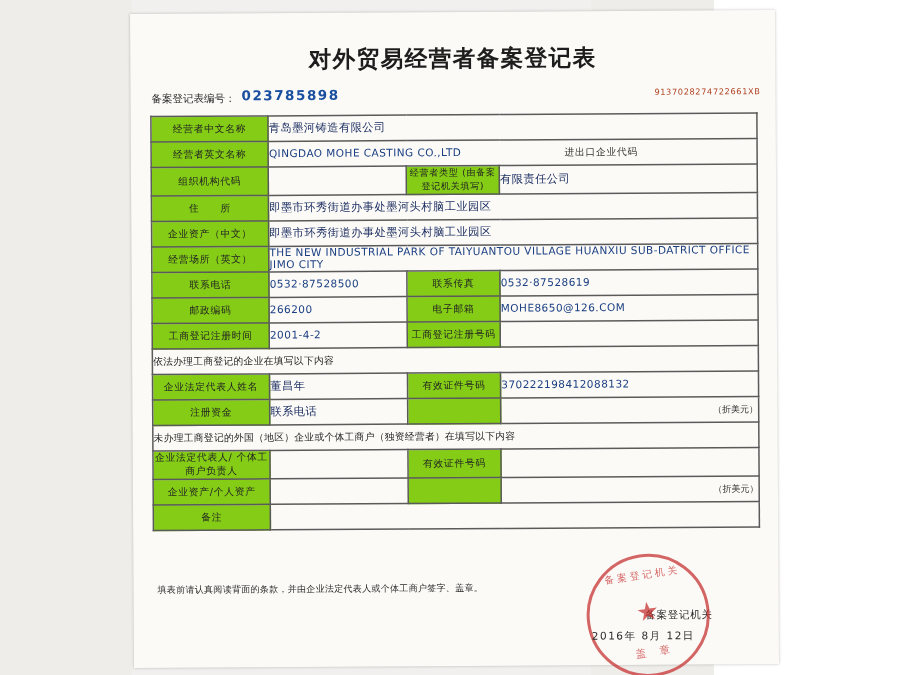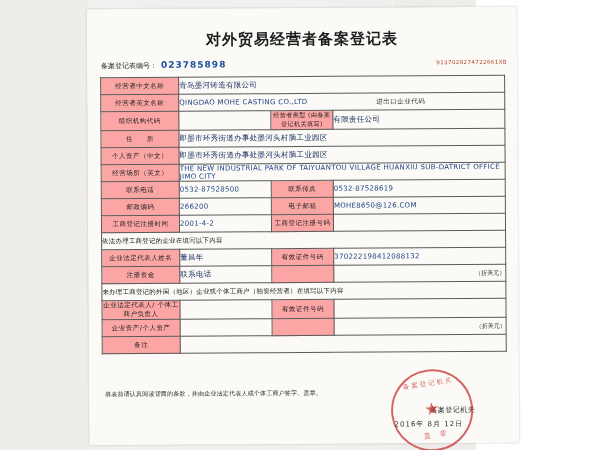--- a/index.html
+++ b/index.html
@@ -94,21 +94,21 @@
     border: 0.6px solid #5a5a5a;
     padding: 0;
     height: 16px;
     vertical-align: middle;
   }
   .lbl {
     text-align: center;
     font-size: 6.5px;
     letter-spacing: 0.5px;
     color: #232323;
-    background: #fca5a5;
+    background: #84cc16;
   }
   .val {
     padding-left: 6px;
     font-size: 7px;
     color: #1e2d5a;
     letter-spacing: 0.3px;
   }
   .val.blue { color: #1b3f82; }
   .val.cn { color: #1d2f62; font-size: 7.5px; }
   .tall { height: 22px; }
@@ -227,21 +227,21 @@
           <td class="val"></td>
           <td class="lbl small">经营者类型
 (由备案登记机关填写)</td>
           <td class="val cn">有限责任公司</td>
         </tr>
         <tr>
           <td class="lbl">住　　所</td>
           <td class="val cn" colspan="3">即墨市环秀街道办事处墨河头村脑工业园区</td>
         </tr>
         <tr>
-          <td class="lbl">个人资产（中文）</td>
+          <td class="lbl">企业资产（中文）</td>
           <td class="val cn" colspan="3">即墨市环秀街道办事处墨河头村脑工业园区</td>
         </tr>
         <tr>
           <td class="lbl tall">经营场所（英文）</td>
           <td class="val blue tall" colspan="3">THE NEW INDUSTRIAL PARK OF TAIYUANTOU VILLAGE HUANXIU SUB-DATRICT OFFICE JIMO CITY</td>
         </tr>
         <tr>
           <td class="lbl">联系电话</td>
           <td class="val blue">0532·87528500</td>
           <td class="lbl">联系传真</td>

